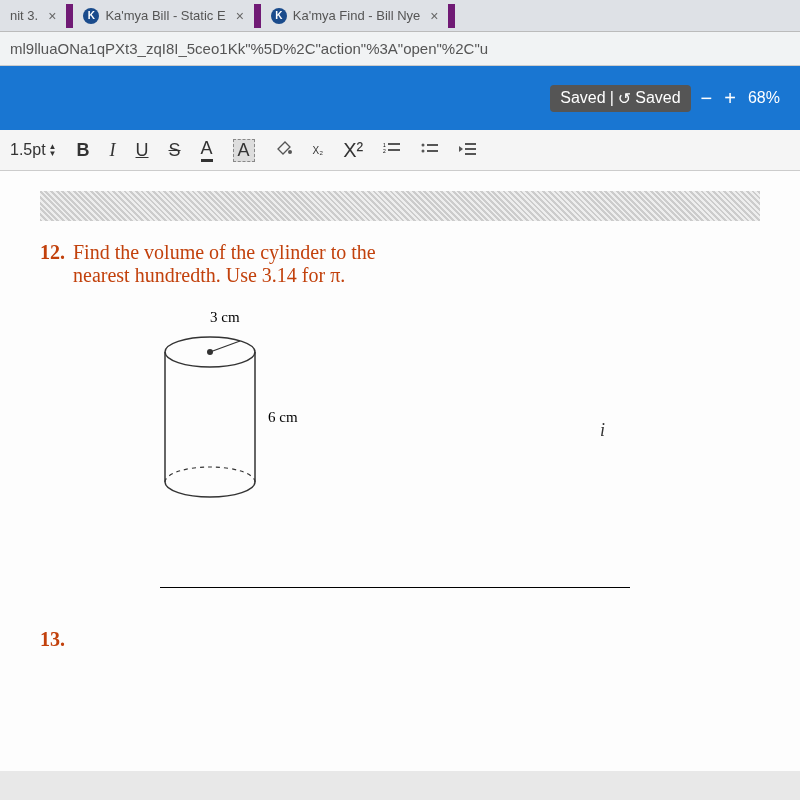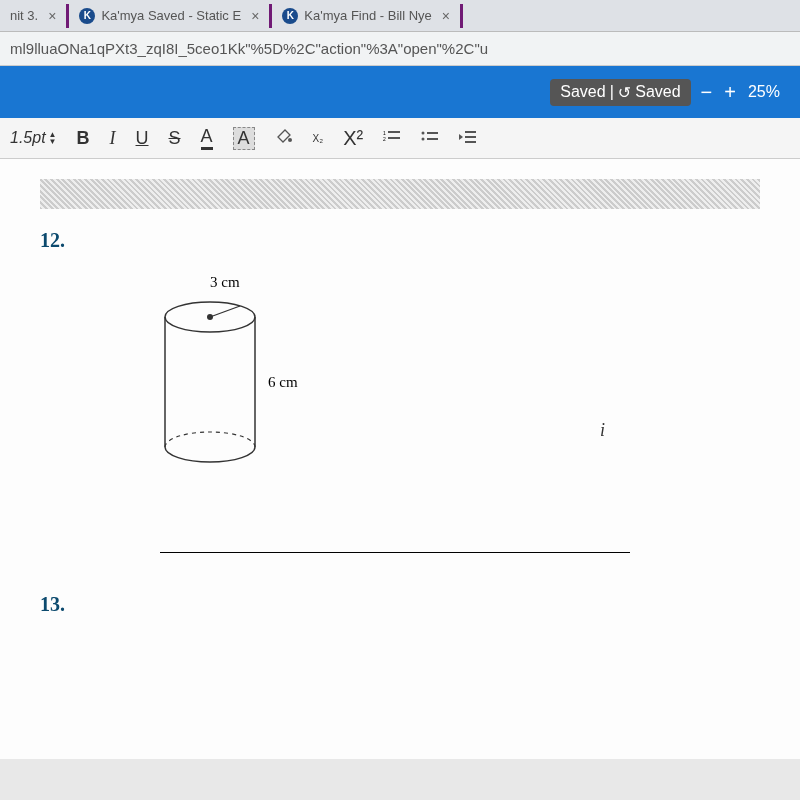--- a/index.html
+++ b/index.html
@@ -16,21 +16,21 @@
       height: 32px;
       align-items: center;
       border-bottom: 1px solid #bbb;
     }
     .tab {
       display: flex;
       align-items: center;
       padding: 4px 10px;
       font-size: 13px;
       color: #555;
-      border-right: 3px solid #701a75;
+      border-right: 7px solid #701a75;
       gap: 6px;
       white-space: nowrap;
     }
     .tab-icon {
       width: 16px;
       height: 16px;
       background: #1a4b8c;
       border-radius: 50%;
       display: flex;
       align-items: center;
@@ -44,21 +44,21 @@
       background: #f1f3f4;
       padding: 8px 10px;
       font-size: 15px;
       color: #555;
       border-bottom: 1px solid #ccc;
       white-space: nowrap;
       overflow: hidden;
     }
     .app-header {
       background: #1976d2;
-      height: 52px;
+      height: 64px;
       display: flex;
       align-items: center;
       justify-content: flex-end;
       padding: 0 20px;
       gap: 10px;
     }
     .saved-undo {
       background: #555;
       color: white;
       padding: 4px 10px;
@@ -99,21 +99,21 @@
       min-height: 600px;
     }
     .texture-band {
       height: 30px;
       background: repeating-linear-gradient(45deg, #ccc, #ccc 2px, #eee 2px, #eee 4px);
       margin-bottom: 20px;
     }
     .question {
       font-family: "Times New Roman", serif;
       font-size: 20px;
-      color: #0c4a6e;
+      color: #c2410c;
       display: flex;
       gap: 8px;
       margin-bottom: 20px;
     }
     .qnum { font-weight: bold; }
     .cylinder-diagram {
       margin-left: 100px;
       margin-top: 10px;
       position: relative;
       width: 200px;
@@ -131,40 +131,39 @@
       font-family: serif;
       font-style: italic;
       font-size: 18px;
       color: #333;
     }
     .font-size-sel {
       display: flex;
       align-items: center;
       gap: 3px;
       font-size: 16px;
-      font-style: italic;
     }
     .arrows {
       display: flex;
       flex-direction: column;
       font-size: 8px;
       line-height: 7px;
     }
   </style>
 </head>
 <body>
 
 <div class="tabs-bar">
   <div class="tab">
     <span>nit 3.</span>
     <span class="tab-close">×</span>
   </div>
   <div class="tab">
     <span class="tab-icon">K</span>
-    <span>Ka'mya Saved - Static E</span>
+    <span>Ka'mya Bill - Static E</span>
     <span class="tab-close">×</span>
   </div>
   <div class="tab">
     <span class="tab-icon">K</span>
     <span>Ka'mya Find - Bill Nye</span>
     <span class="tab-close">×</span>
   </div>
 </div>
 
 <div class="url-bar">ml9lluaONa1qPXt3_zqI8I_5ceo1Kk"%5D%2C"action"%3A"open"%2C"u</div>
@@ -172,21 +171,21 @@
 <div class="app-header">
   <div class="saved-undo">
     <span>Saved</span>
     <span>|</span>
     <span>↺</span>
     <span>Saved</span>
   </div>
   <div class="zoom-controls">
     <span>−</span>
     <span>+</span>
-    <span class="zoom-pct">25%</span>
+    <span class="zoom-pct">68%</span>
   </div>
 </div>
 
 <div class="toolbar">
   <div class="font-size-sel toolbar-item">
     <span>1.5pt</span>
     <span class="arrows">
         <span>▲</span>
         <span>▼</span>
       </span>
@@ -229,20 +228,24 @@
         <rect x="6" y="11" width="11" height="2" fill="#555"></rect>
       </svg>
   </span>
 </div>
 
 <div class="worksheet">
   <div class="texture-band"></div>
 
   <div class="question">
     <span class="qnum">12.</span>
+    <div>
+      <div>Find the volume of the cylinder to the</div>
+      <div>nearest hundredth. Use 3.14 for π.</div>
+    </div>
   </div>
 
   <div class="cylinder-diagram">
     <svg width="200" height="230" viewBox="0 0 200 230">
       <text x="70" y="15" font-size="15" font-family="serif">3 cm</text>
       <ellipse cx="70" cy="45" rx="45" ry="15" fill="none" stroke="#333" stroke-width="1.5"></ellipse>
       <circle cx="70" cy="45" r="3" fill="#333"></circle>
       <line x1="70" y1="45" x2="100" y2="34" stroke="#333" stroke-width="1.3"></line>
       <line x1="25" y1="45" x2="25" y2="175" stroke="#333" stroke-width="1.5"></line>
       <line x1="115" y1="45" x2="115" y2="175" stroke="#333" stroke-width="1.5"></line>

